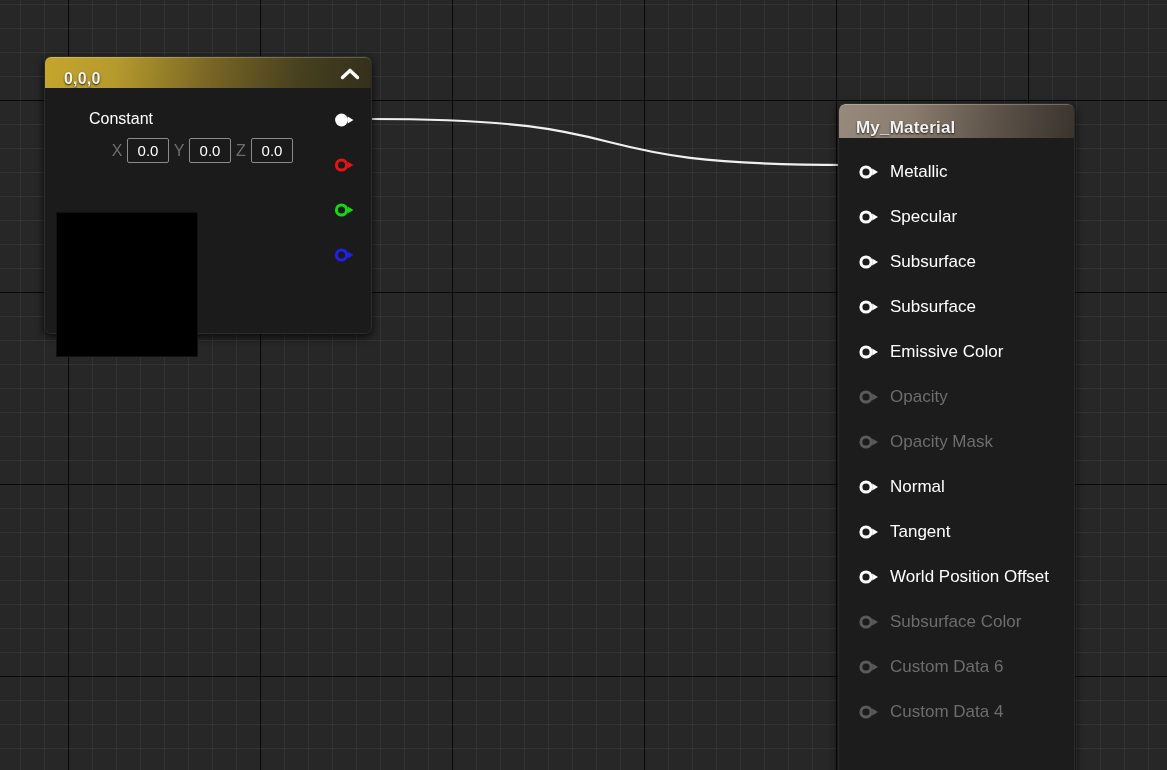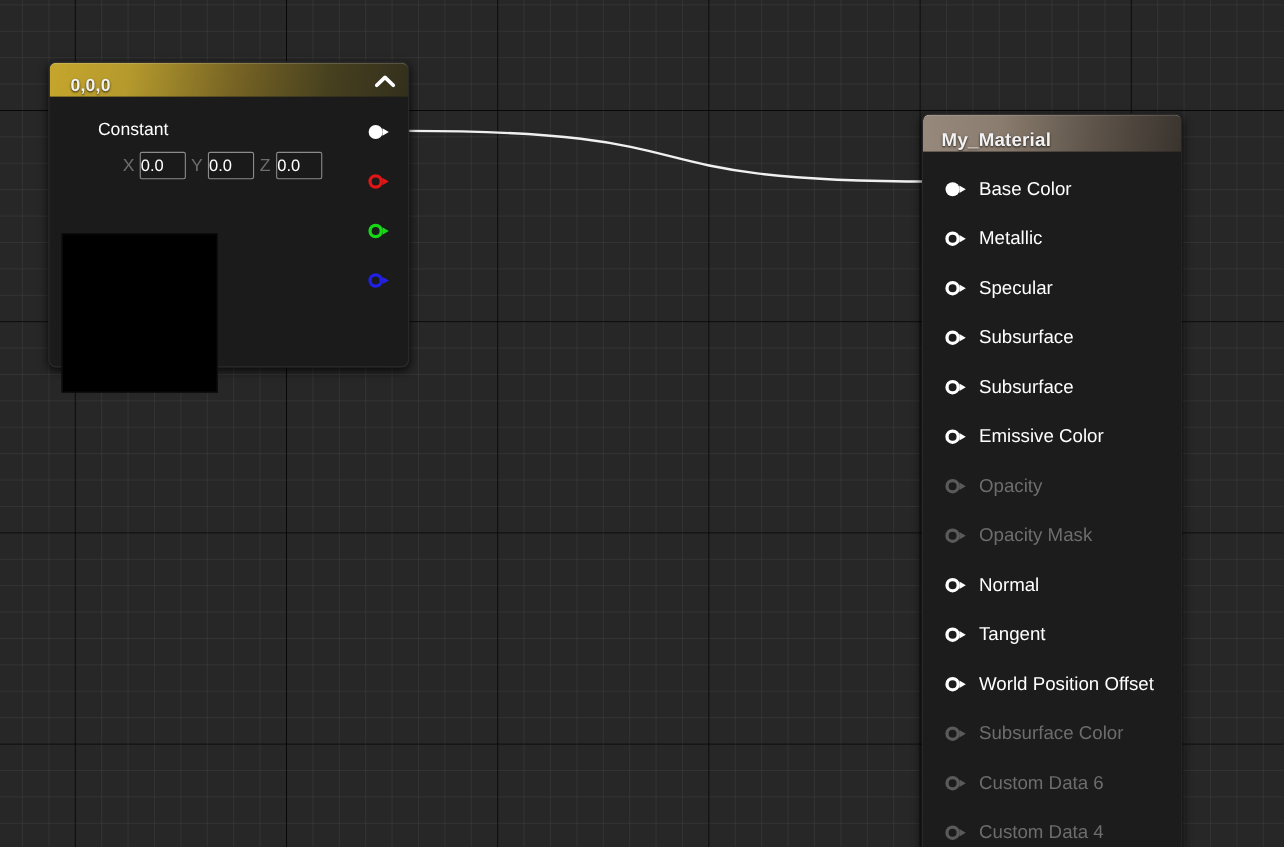--- a/index.html
+++ b/index.html
@@ -99,20 +99,21 @@
     user-select:none;
   }
   .num-field {
     width:42px; height:25px;
     border:1px solid #8b8b8b;
     border-radius:2px;
     background:#1a1a1a;
     color:#ffffff;
     font-size:15px;
     font-family:"Liberation Sans", sans-serif;
+    text-align:center;
     line-height:23px;
     cursor:text;
   }
 
   .color-swatch {
     position:absolute;
     left:11px; top:124px;
     width:142px; height:145px;
     background:#000000;
     border:1px solid #111111;
@@ -231,29 +232,20 @@
   </div>
 
   <div class="node" id="node-material">
     <div class="node-header">
       <span class="node-title">My_Material</span>
     </div>
     <div class="mat-rows" id="mat-rows">
         <div class="mat-row">
           <span class="pin">
             <svg width="21" height="16" viewBox="0 0 21 16">
-      <circle cx="8" cy="8" r="6.4" fill="#ffffff"></circle>
-      <path d="M14.2 4.6 L20 8 L14.2 11.4 Z" fill="#ffffff"></path>
-    </svg>
-          </span>
-          <span class="mat-row-label">Base Color</span>
-        </div>
-        <div class="mat-row">
-          <span class="pin">
-            <svg width="21" height="16" viewBox="0 0 21 16">
       <circle cx="8" cy="8" r="5.1" fill="none" stroke="#ffffff" stroke-width="3"></circle>
       <path d="M14.2 4.6 L20 8 L14.2 11.4 Z" fill="#ffffff"></path>
     </svg>
           </span>
           <span class="mat-row-label">Metallic</span>
         </div>
         <div class="mat-row">
           <span class="pin">
             <svg width="21" height="16" viewBox="0 0 21 16">
       <circle cx="8" cy="8" r="5.1" fill="none" stroke="#ffffff" stroke-width="3"></circle>

